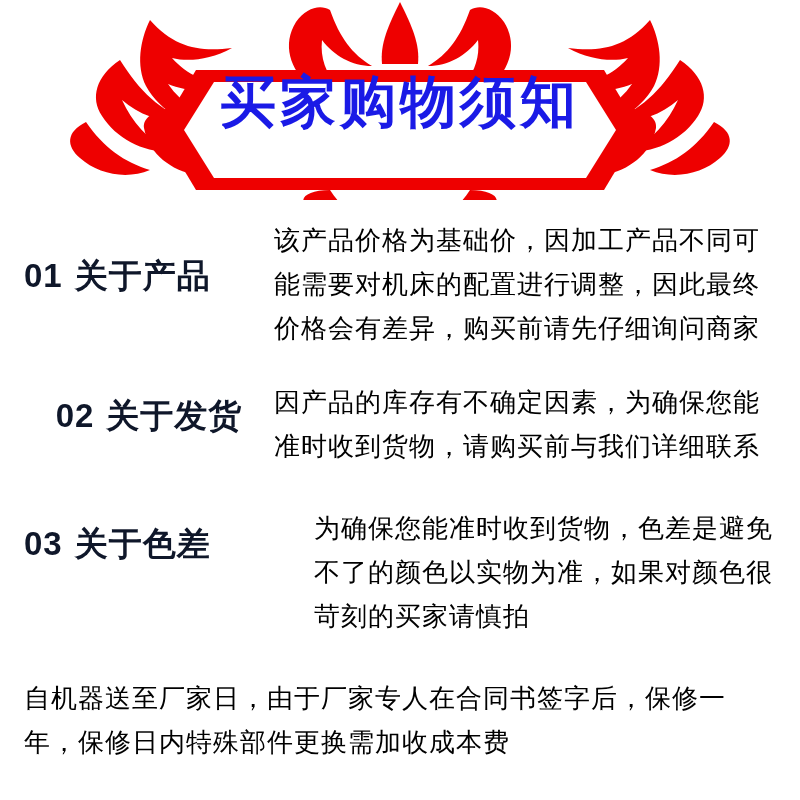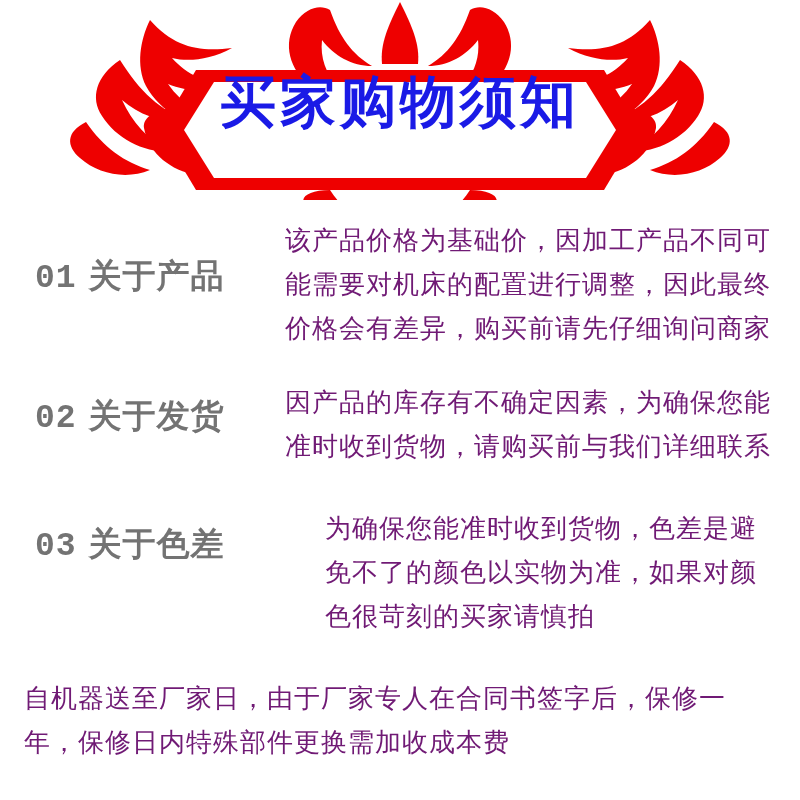--- a/index.html
+++ b/index.html
@@ -49,43 +49,42 @@
     padding: 10px 0 0 0;
   }
   .section {
     display: flex;
     align-items: flex-start;
     padding: 0 26px 0 24px;
     margin-bottom: 18px;
   }
   .section-label {
     flex: 0 0 250px;
-    color: #737373;
+    color: #0f172a;
     font-weight: bold;
     font-size: 33px;
     letter-spacing: 1px;
     white-space: nowrap;
     padding-top: 26px;
-    font-family: Liberation Mono, monospace;
-    margin-left: 11px;
+    font-family: Liberation Sans, sans-serif;
   }
   .section-num {
     margin-right: 12px;
   }
   .section-body {
     flex: 1 1 auto;
     font-size: 26px;
     line-height: 44px;
-    color: #701a75;
+    color: #000000;
     letter-spacing: 1px;
     font-family: "DejaVu Sans", sans-serif;
     padding-top: 8px;
   }
   .sec-01 .section-label { padding-top: 44px; }
-  .sec-02 .section-label { padding-top: 22px; }
+  .sec-02 .section-label { padding-top: 22px; text-align: center; }
   .sec-03 .section-label { padding-top: 24px; }
   .sec-04 .section-label { padding-top: 24px; }
   .sec-01 { margin-bottom: 22px; }
   .sec-02 { margin-bottom: 30px; }
   .sec-03 { margin-bottom: 30px; gap: 40px; }
 </style>
 </head>
 <body>
 
 <div class="banner">

